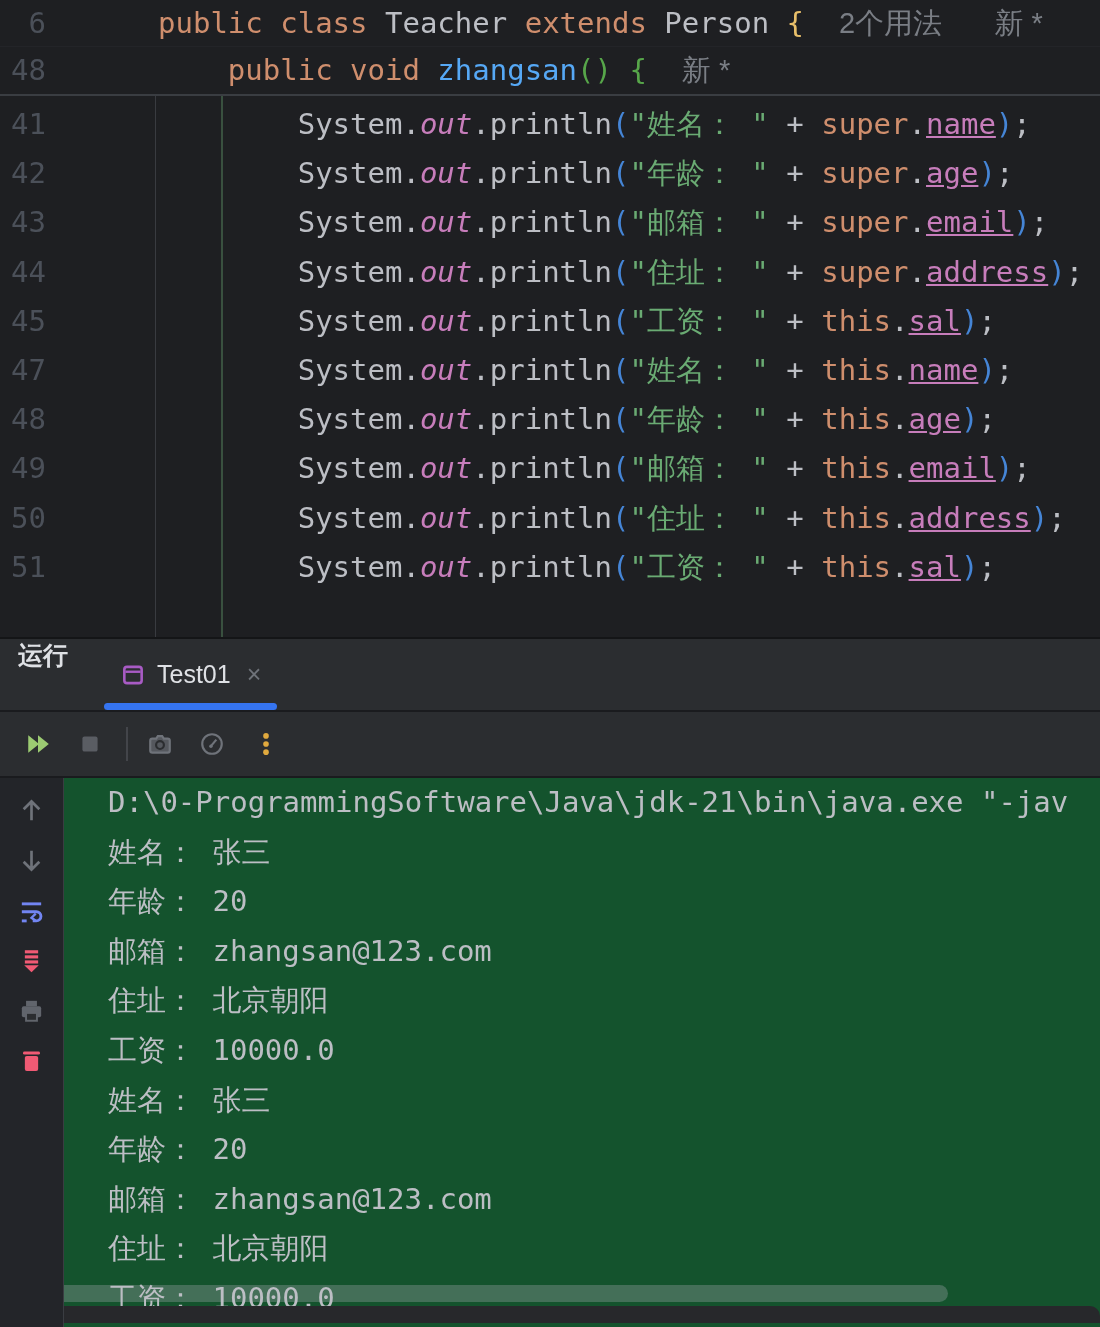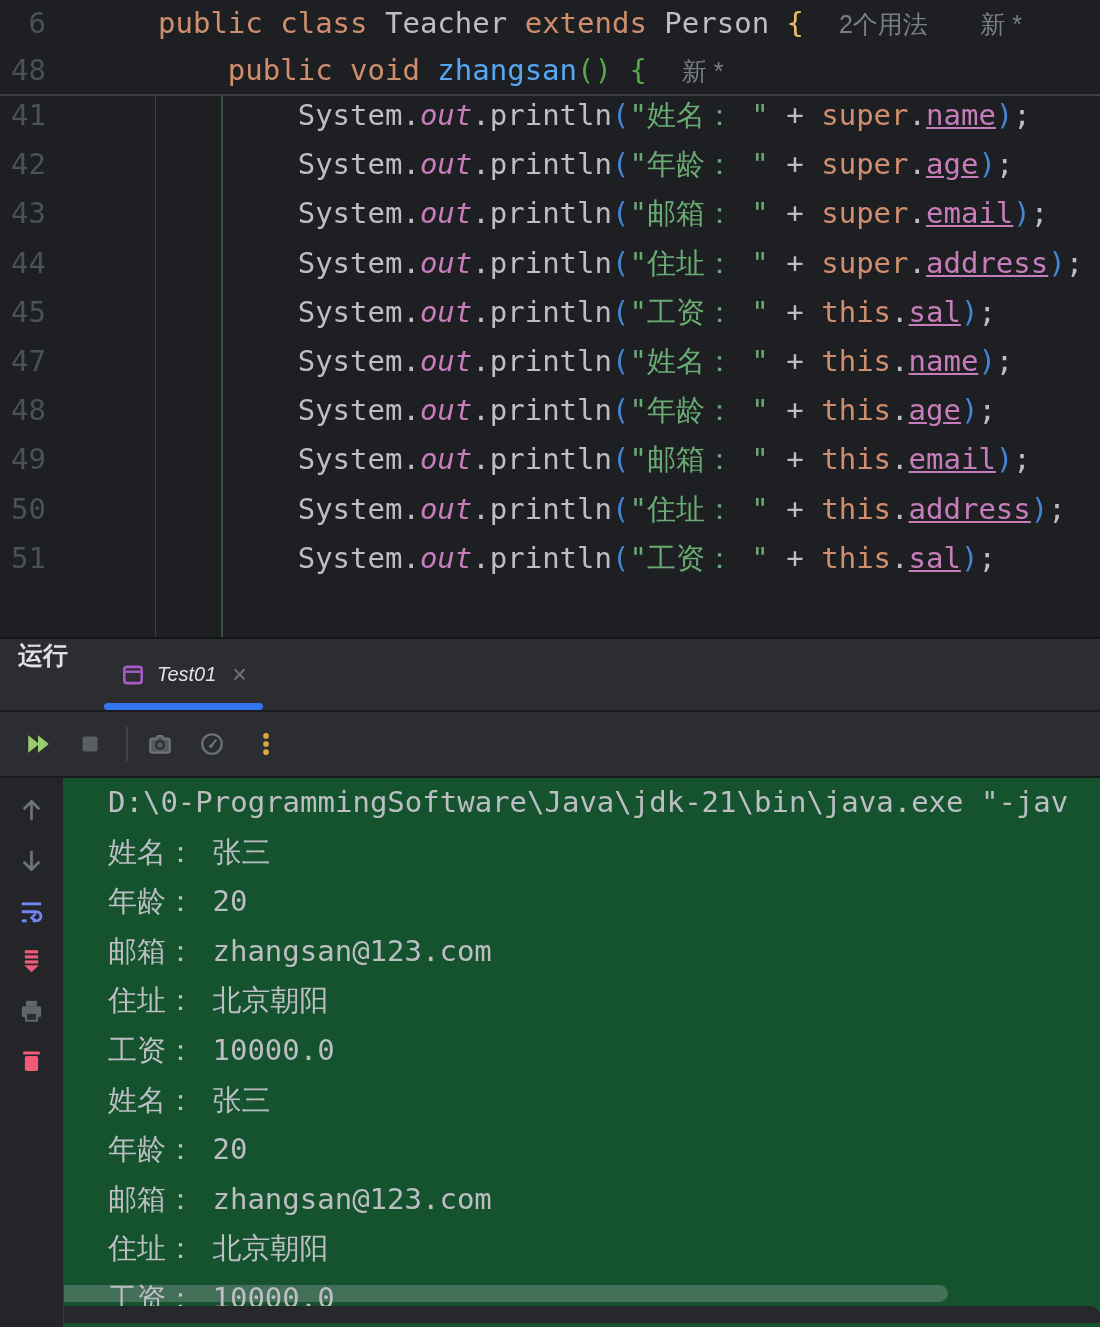--- a/index.html
+++ b/index.html
@@ -11,45 +11,45 @@
     font-family:"DejaVu Sans Mono", monospace;
   }
 
   
   .editor { position:relative; height:637px; overflow:hidden; background:#1E1F22; }
   .gutter-sep { position:absolute; left:155px; top:0; width:1px; height:637px; background:#393B40; }
   .indent-guide { position:absolute; left:221px; top:96px; width:2px; height:541px; background:#39503F; }
   .sticky { position:absolute; left:0; top:0; right:0; height:96px; border-bottom:2px solid #3A3D42; background:#1E1F22; z-index:2; }
   .sticky .code-line { height:47px; line-height:47px; }
   .sticky .code-line:first-child { border-bottom:1px solid #232428; }
-  .code-body { position:absolute; left:0; top:91px; right:0; height:541px; overflow:hidden; }
+  .code-body { position:absolute; left:0; top:100px; right:0; height:541px; overflow:hidden; }
   .code-body .code-line { height:49.2px; line-height:49.2px; }
   .code-line { position:relative; white-space:pre; font-size:29px; color:#BCBEC4; }
   .lnum { position:absolute; left:0; top:0; width:46px; text-align:right; color:#4B5059; }
   .ltext { position:absolute; left:158px; top:0; white-space:pre; }
   .tk-p   { color:#BCBEC4; }
   .tk-kw  { color:#CF8E6D; }
   .tk-id  { color:#BCBEC4;text-align:center; }
   .tk-fn  { color:#56A8F5; }
   .tk-b1  { color:#E8BF6A; }
   .tk-b2  { color:#57A64A; }
   .tk-b3  { color:#4585D6; }
   .tk-str { color:#6AAB73; }
   .tk-fld { color:#C77DBB;text-decoration:underline; }
   .tk-out { color:#C77DBB; font-style:italic; }
-  .tk-inlay { color:#7A7E85; font-family:"Liberation Sans",sans-serif; font-size:25px; }
+  .tk-inlay { color:#7A7E85; font-family:"Liberation Sans",sans-serif; font-size:29px; }
 
   .panel-divider { height:2px; background:#141517; }
 
   
   .run-header { height:73px; background:#2B2D30; display:flex; align-items:flex-start; border-bottom:2px solid #1A1B1E; }
   .run-title { margin-left:18px; font-family:"Liberation Sans",sans-serif; font-weight:bold; font-size:25px; color:#DFE1E5; }
   .run-tab { position:relative; height:100%; margin-left:36px; display:flex; align-items:center; padding:0 16px; cursor:pointer; }
   .run-tab .tab-icon { width:26px; height:26px; margin-right:11px; }
-  .run-tab .tab-label { font-family:"Liberation Sans",sans-serif; font-size:20px; color:#DFE1E5;font-style:italic; }
+  .run-tab .tab-label { font-family:"Liberation Sans",sans-serif; font-size:25px; color:#DFE1E5; }
   .run-tab .tab-close { margin-left:16px; font-family:"Liberation Sans",sans-serif; font-size:25px; color:#6F737A; }
   .tab-underline { position:absolute; left:0; right:0; bottom:0; height:7px; border-radius:4px; background:#3574F0; }
 
   
   .run-toolbar { height:66px; background:#2B2D30; display:flex; align-items:center; border-bottom:2px solid #1A1B1E; }
   .tb-btn { width:28px; height:28px; display:flex; align-items:center; justify-content:center; cursor:pointer; }
   .tb-btn svg { width:26px; height:26px; }
   .tb-div { width:2px; height:34px; background:#43454A; }
 
   

